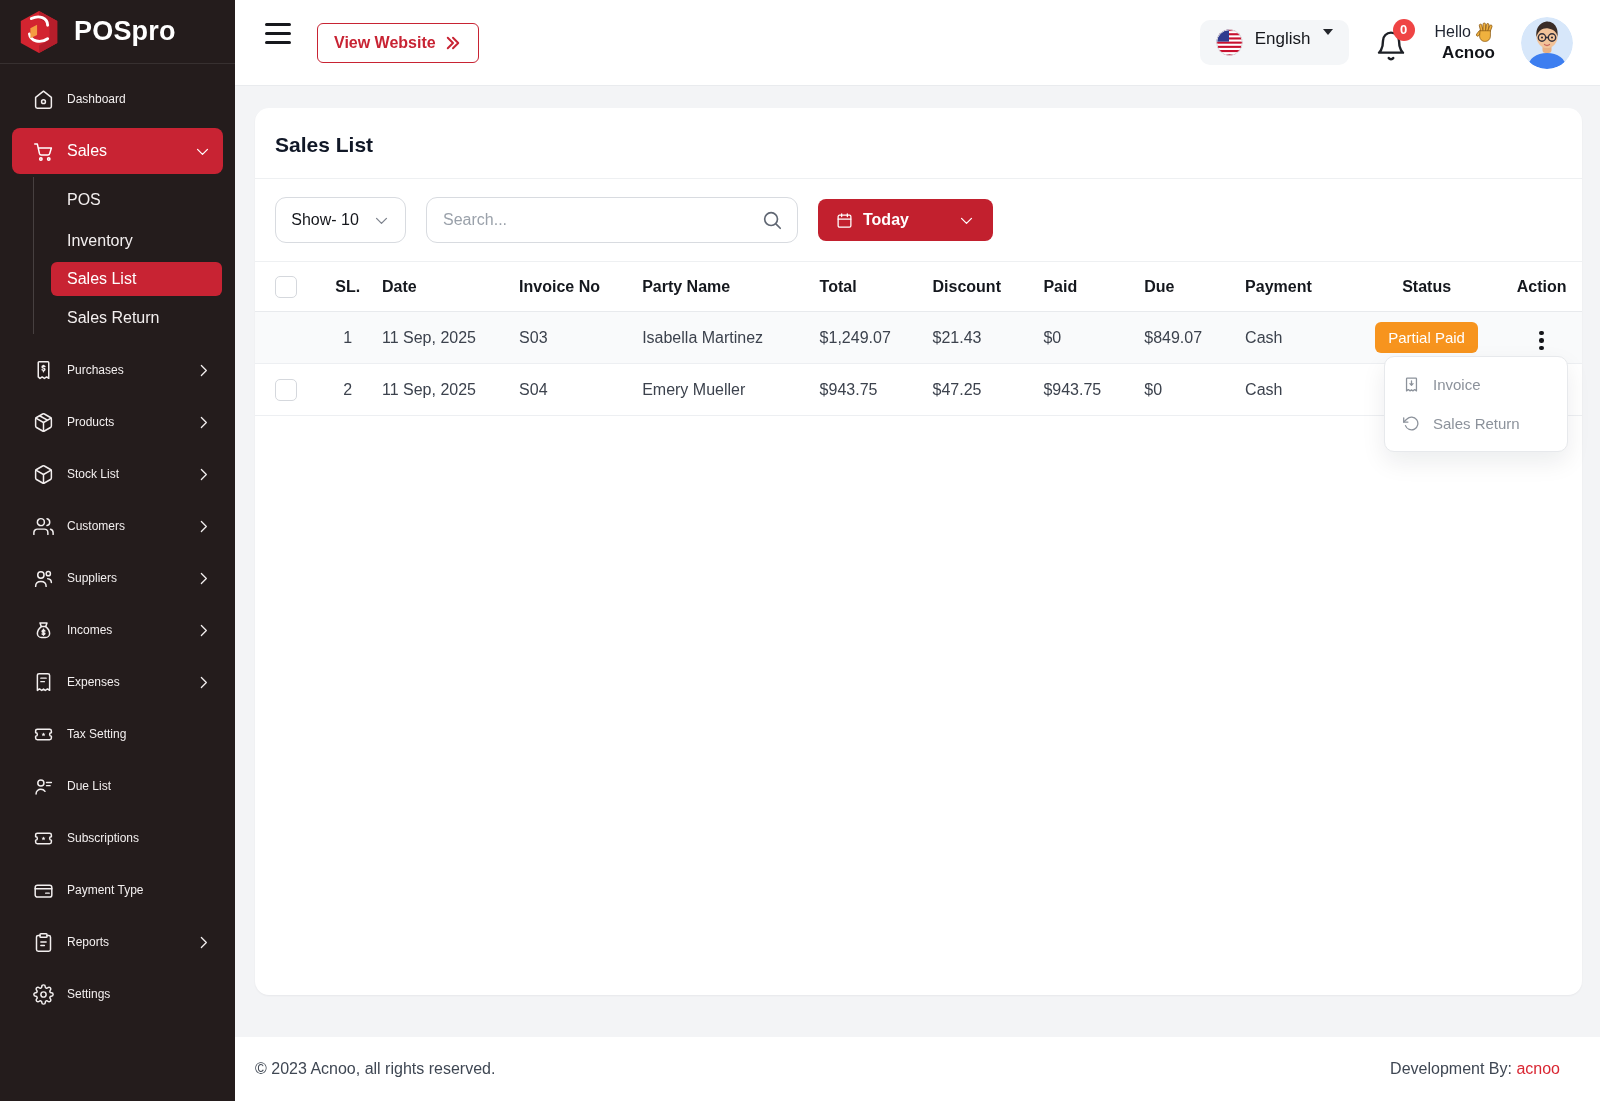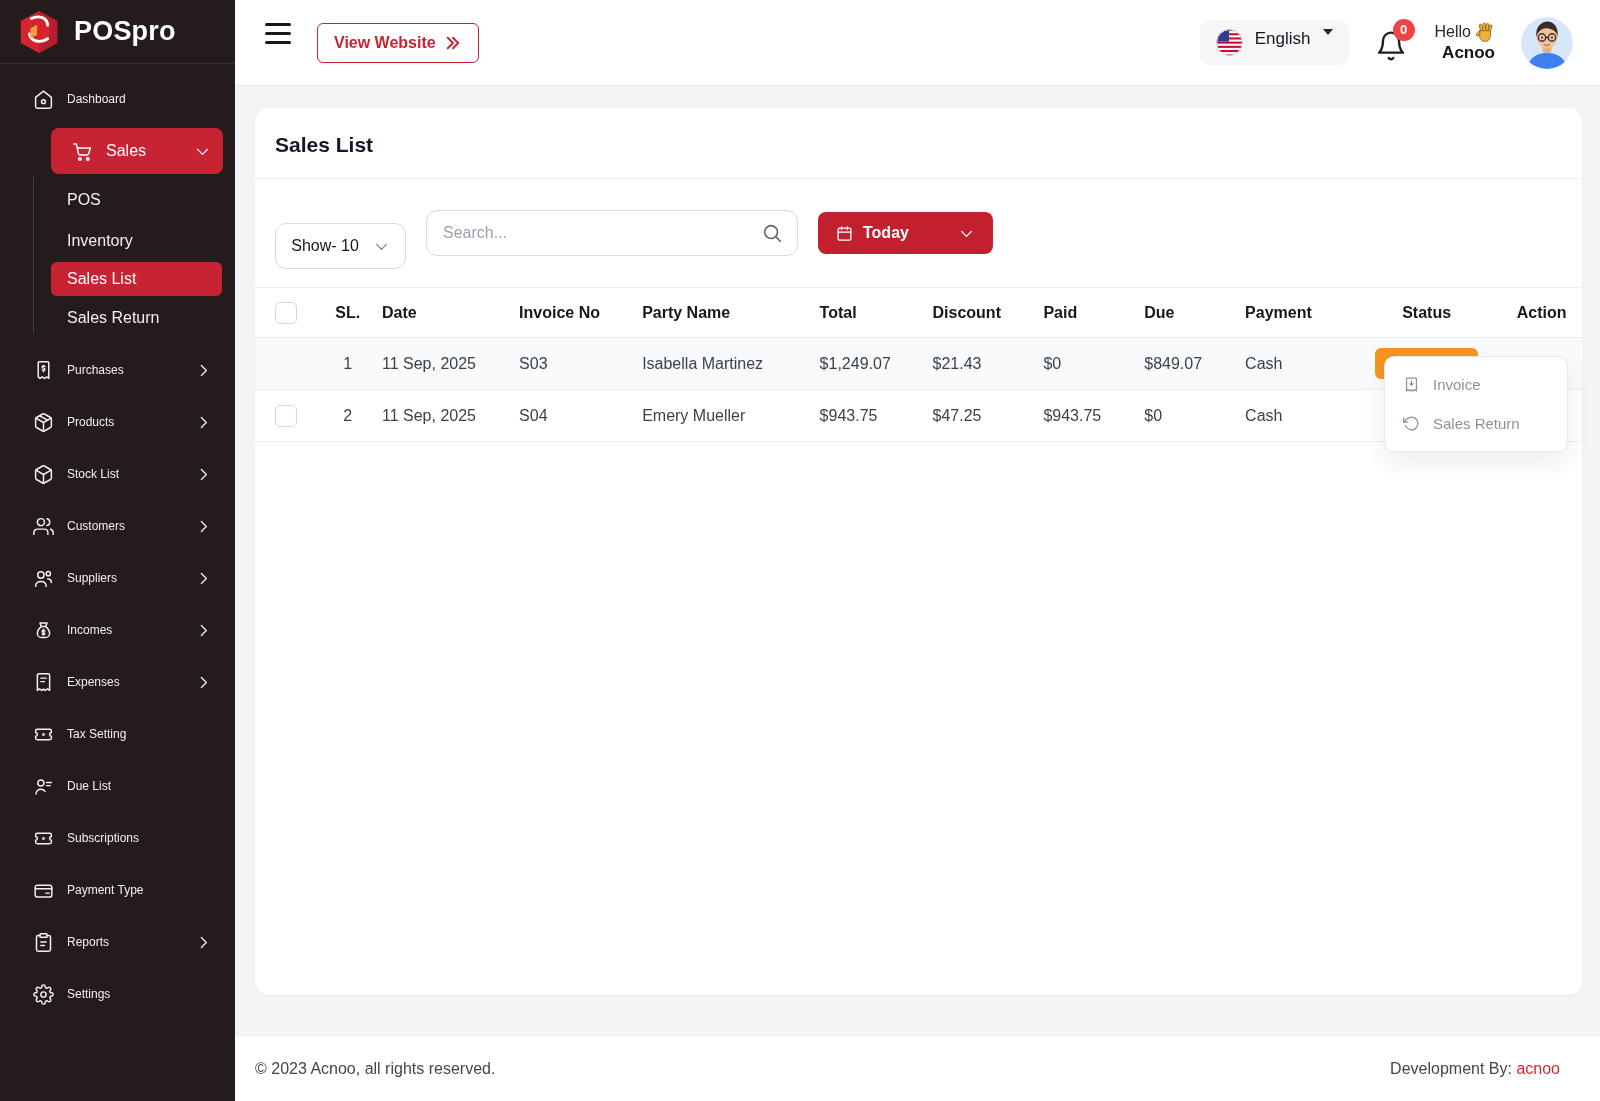--- a/index.html
+++ b/index.html
@@ -8,21 +8,21 @@
 
   
   .sidebar { position:absolute; left:0; top:0; bottom:0; width:235px; background:#241c1c; z-index:40; overflow:hidden; }
   .logo-row { height:64px; display:flex; align-items:center; gap:12px; padding:0 16px; border-bottom:1px solid rgba(255,255,255,.09); }
   .brand-name { color:#fff; font-size:27px; font-weight:700; letter-spacing:.2px; }
   .nav { padding-top:9px; }
   .mi { height:52px; display:flex; align-items:center; gap:13px; padding:0 23px 0 33px; color:#f3efef; font-size:12px; cursor:pointer; }
   .mi .ic { flex:0 0 auto; }
   .mi .arrow { margin-left:auto; }
   .mi-active-wrap { padding:3px 12px; height:52px; }
-  .mi-active { height:46px; border-radius:8px; background:#c82333; display:flex; align-items:center; gap:13px; padding:0 12px 0 21px; color:#fff; font-size:16px; cursor:pointer;margin-left:39px; }
+  .mi-active { height:46px; border-radius:8px; background:#c82333; display:flex; align-items:center; gap:13px; padding:0 12px 0 21px; color:#fff; font-size:16px; cursor:pointer; }
   .mi-active .arrow { margin-left:auto; }
   .submenu { position:relative; padding:2px 0 6px; }
   .submenu:before { content:""; position:absolute; left:33px; top:0; bottom:10px; width:1px; background:rgba(255,255,255,.16); }
   .smi { height:41px; display:flex; align-items:center; padding-left:67px; color:#f3efef; font-size:16px; cursor:pointer; }
   .smi-active-wrap { padding:1px 13px 1px 51px; }
   .smi-active { height:34px; border-radius:6px; background:#c82333; display:flex; align-items:center; padding-left:16px; color:#fff; font-size:16px; cursor:pointer; }
   .ic { width:21px; height:21px; stroke:currentColor; fill:none; stroke-width:1.7; stroke-linecap:round; stroke-linejoin:round; }
   .ic-sm { width:17px; height:17px; stroke:currentColor; fill:none; stroke-width:1.8; stroke-linecap:round; stroke-linejoin:round; }
 
   
@@ -40,21 +40,21 @@
   .greet { text-align:right; line-height:1.25; }
   .greet-top { display:flex; align-items:center; gap:4px; font-size:16px; color:#1f2430; }
   .greet-name { font-size:17px; font-weight:700; color:#111318; }
   .avatar { width:52px; height:52px; border-radius:50%; overflow:hidden; cursor:pointer; flex:0 0 auto; }
 
   
   .card { position:absolute; left:255px; top:108px; width:1327px; height:887px; background:#fff; border-radius:14px; box-shadow:0 1px 2px rgba(16,24,40,.05); z-index:10; }
   .card-head { padding:25px 20px 21px; border-bottom:1px solid #eef0f2; }
   .page-title { font-size:21px; font-weight:700; color:#111827; }
   .controls { display:flex; align-items:center; gap:20px; padding:18px 20px; }
-  .show-select { display:flex; align-items:center; justify-content:center; gap:14px; width:131px; height:46px; border:1px solid #d8dbe0; border-radius:11px; font-size:16px; color:#15171c; background:#fff; cursor:pointer;margin-top:26px; }
+  .show-select { display:flex; align-items:center; justify-content:center; gap:14px; width:131px; height:46px; border:1px solid #d8dbe0; border-radius:11px; font-size:16px; color:#15171c; background:#fff; cursor:pointer; }
   .search-box { display:flex; align-items:center; width:372px; height:46px; border:1px solid #d8dbe0; border-radius:11px; padding:0 14px 0 16px; background:#fff; }
   .search-box input { flex:1; border:none; outline:none; font-size:16px; color:#15171c; font-family:inherit; background:transparent; }
   .search-box input::placeholder { color:#9aa1aa; }
   .date-btn { display:flex; align-items:center; width:175px; height:42px; background:#c2202e; border:none; border-radius:8px; color:#fff; font-size:16px; font-weight:600; padding:0 18px; gap:10px; cursor:pointer; font-family:inherit; }
   .date-btn .caret-w { margin-left:auto; }
 
   table { width:100%; border-collapse:collapse; table-layout:fixed; }
   thead tr { border-top:1px solid #eef0f2; border-bottom:1px solid #e8eaed; height:50px; }
   th { font-size:16px; font-weight:700; color:#15181e; text-align:left; padding:0 6px; }
   tbody tr { height:52px; border-bottom:1px solid #edeff2; }

